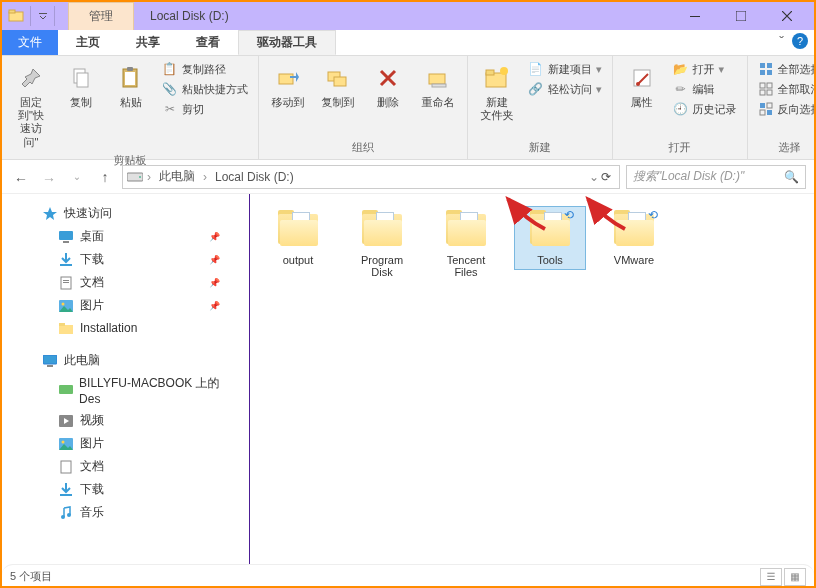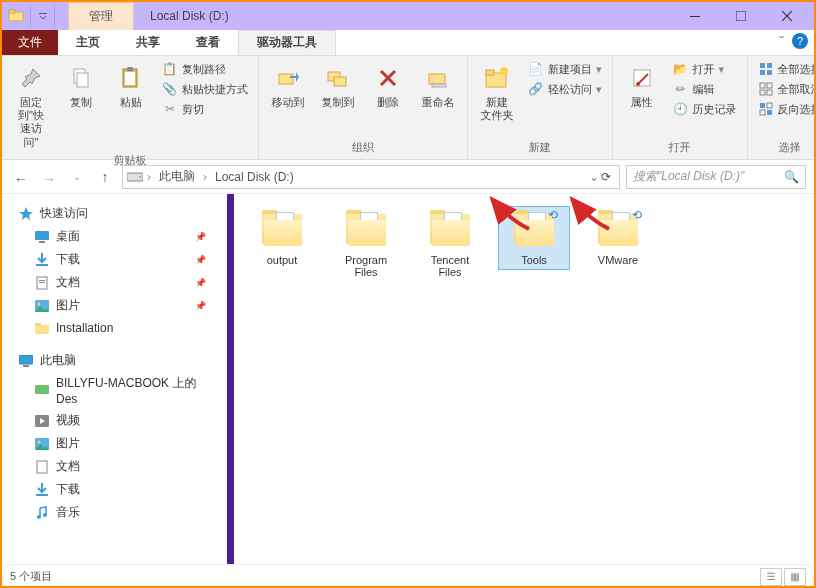--- a/index.html
+++ b/index.html
@@ -10,21 +10,21 @@
 .titlebar .qat { display: flex; align-items: center; gap: 4px; margin-right: 8px; }
 .titlebar .qat-btn { width: 20px; height: 20px; display: flex; align-items: center; justify-content: center; color: #444; }
 .titlebar .drop { border-left: 1px solid rgba(0,0,0,0.15); padding-left: 4px; }
 .titlebar .context-tab { background: #fce5cd; color: #555; border: 1px solid #e8c9a0; padding: 5px 20px; font-size: 12px; }
 .titlebar .title-text { margin-left: 16px; color: #444; }
 .titlebar .win-controls { margin-left: auto; display: flex; }
 .titlebar .win-btn { width: 46px; height: 28px; display: flex; align-items: center; justify-content: center; color: #333; }
 
 
 .menutabs { height: 26px; display: flex; align-items: stretch; background: #fff; border-bottom: 1px solid #ddd; font-size: 12px; position: relative; }
-.menutabs .file-tab { background: #7f1d1d; color: #fff; padding: 0 16px; display: flex; align-items: center; }
+.menutabs .file-tab { background: #3b82f6; color: #fff; padding: 0 16px; display: flex; align-items: center; }
 .menutabs .tab { padding: 0 18px; display: flex; align-items: center; color: #444; font-weight: bold; }
 .menutabs .tab.context { background: #f2f2f2; border: 1px solid #ddd; border-bottom: 1px solid #f2f2f2; }
 .menutabs .collapse { position: absolute; right: 30px; top: 4px; color: #666; font-size: 14px; }
 .menutabs .help { position: absolute; right: 6px; top: 3px; width: 16px; height: 16px; border-radius: 50%; background: #1979ca; color: #fff; font-size: 11px; display: flex; align-items: center; justify-content: center; }
 
 
 .ribbon { height: 104px; background: #f2f2f2; display: flex; border-bottom: 1px solid #ddd; font-size: 11px; color: #444; }
 .group { border-right: 1px solid #ddd; padding: 4px 6px; display: flex; flex-direction: column; }
 .group-content { flex: 1; display: flex; align-items: flex-start; gap: 4px; }
 .group-label { text-align: center; color: #666; font-size: 11px; padding-top: 2px; }
@@ -40,21 +40,21 @@
 .nav-arrow { width: 22px; height: 22px; display: flex; align-items: center; justify-content: center; color: #aaa; font-size: 14px; }
 .nav-arrow.active { color: #555; }
 .addr-box { flex: 1; border: 1px solid #ccc; height: 24px; display: flex; align-items: center; padding: 0 4px; gap: 4px; }
 .addr-box .crumb { padding: 0 4px; }
 .addr-box .sep { color: #999; }
 .addr-end { display: flex; gap: 2px; padding: 0 4px; }
 .search-box { width: 180px; border: 1px solid #ccc; height: 24px; display: flex; align-items: center; padding: 0 6px; color: #999; font-style: italic; justify-content: space-between; }
 
 
 .bodyarea { display: flex; height: 370px; }
-.nav-pane { width: 232px; border-right: 7px solid #4c1d95; padding: 8px 4px; overflow: hidden; font-size: 12px; color: #333; position: relative; }
+.nav-pane { width: 232px; border-right: 1px solid #4c1d95; padding: 8px 12px; overflow: hidden; font-size: 12px; color: #333; position: relative; margin-left: 16px; }
 .nav-item { display: flex; align-items: center; gap: 6px; padding: 3px 2px 3px 12px; }
 .nav-item.sub { padding-left: 28px; }
 .nav-item .nico { width: 16px; height: 16px; display: inline-flex; align-items: center; justify-content: center; }
 .nav-item .pin { margin-left: auto; color: #aaa; font-size: 9px; padding-right: 14px; }
 .nav-sep { height: 10px; }
 
 .content { flex: 1; padding: 12px; display: flex; align-items: flex-start; gap: 12px; flex-wrap: wrap; position: relative; }
 .folder-item { width: 72px; display: flex; flex-direction: column; align-items: center; text-align: center; font-size: 11px; color: #333; padding: 4px; }
 .folder-item.selected { background: #cde6f7; border: 1px solid #7ab8e0; padding: 3px; }
 .folder-icon { width: 48px; height: 40px; position: relative; margin-bottom: 4px; }
@@ -484,21 +484,21 @@
     <div>output</div>
       </div>
       <div class="folder-item">
     <div class="folder-icon">
       <div class="folder-tab"></div>
       <div class="folder-back"></div>
       <div class="folder-paper"></div>
       <div class="folder-front"></div>
 
     </div>
-    <div>Program Files</div>
+    <div>Program Disk</div>
       </div>
       <div class="folder-item">
     <div class="folder-icon">
       <div class="folder-tab"></div>
       <div class="folder-back"></div>
       <div class="folder-paper"></div>
       <div class="folder-front"></div>
 
     </div>
     <div>Tencent Files</div>

